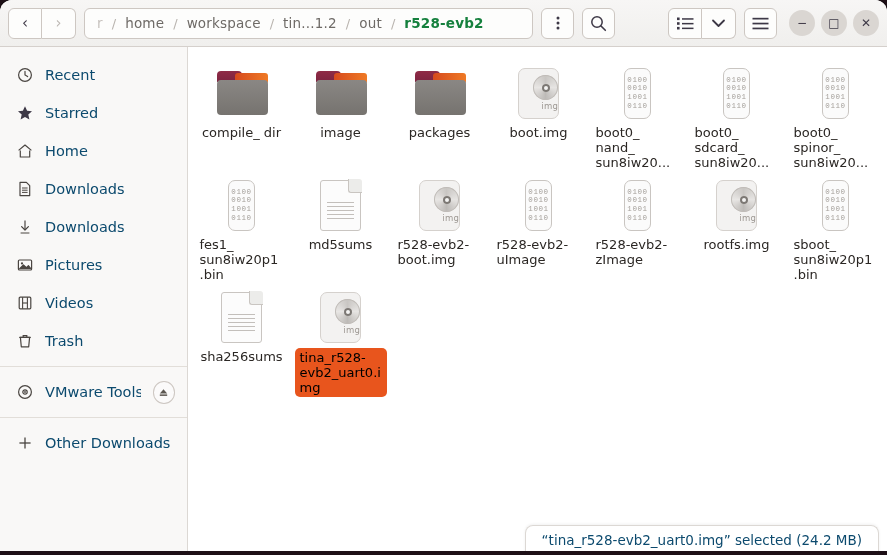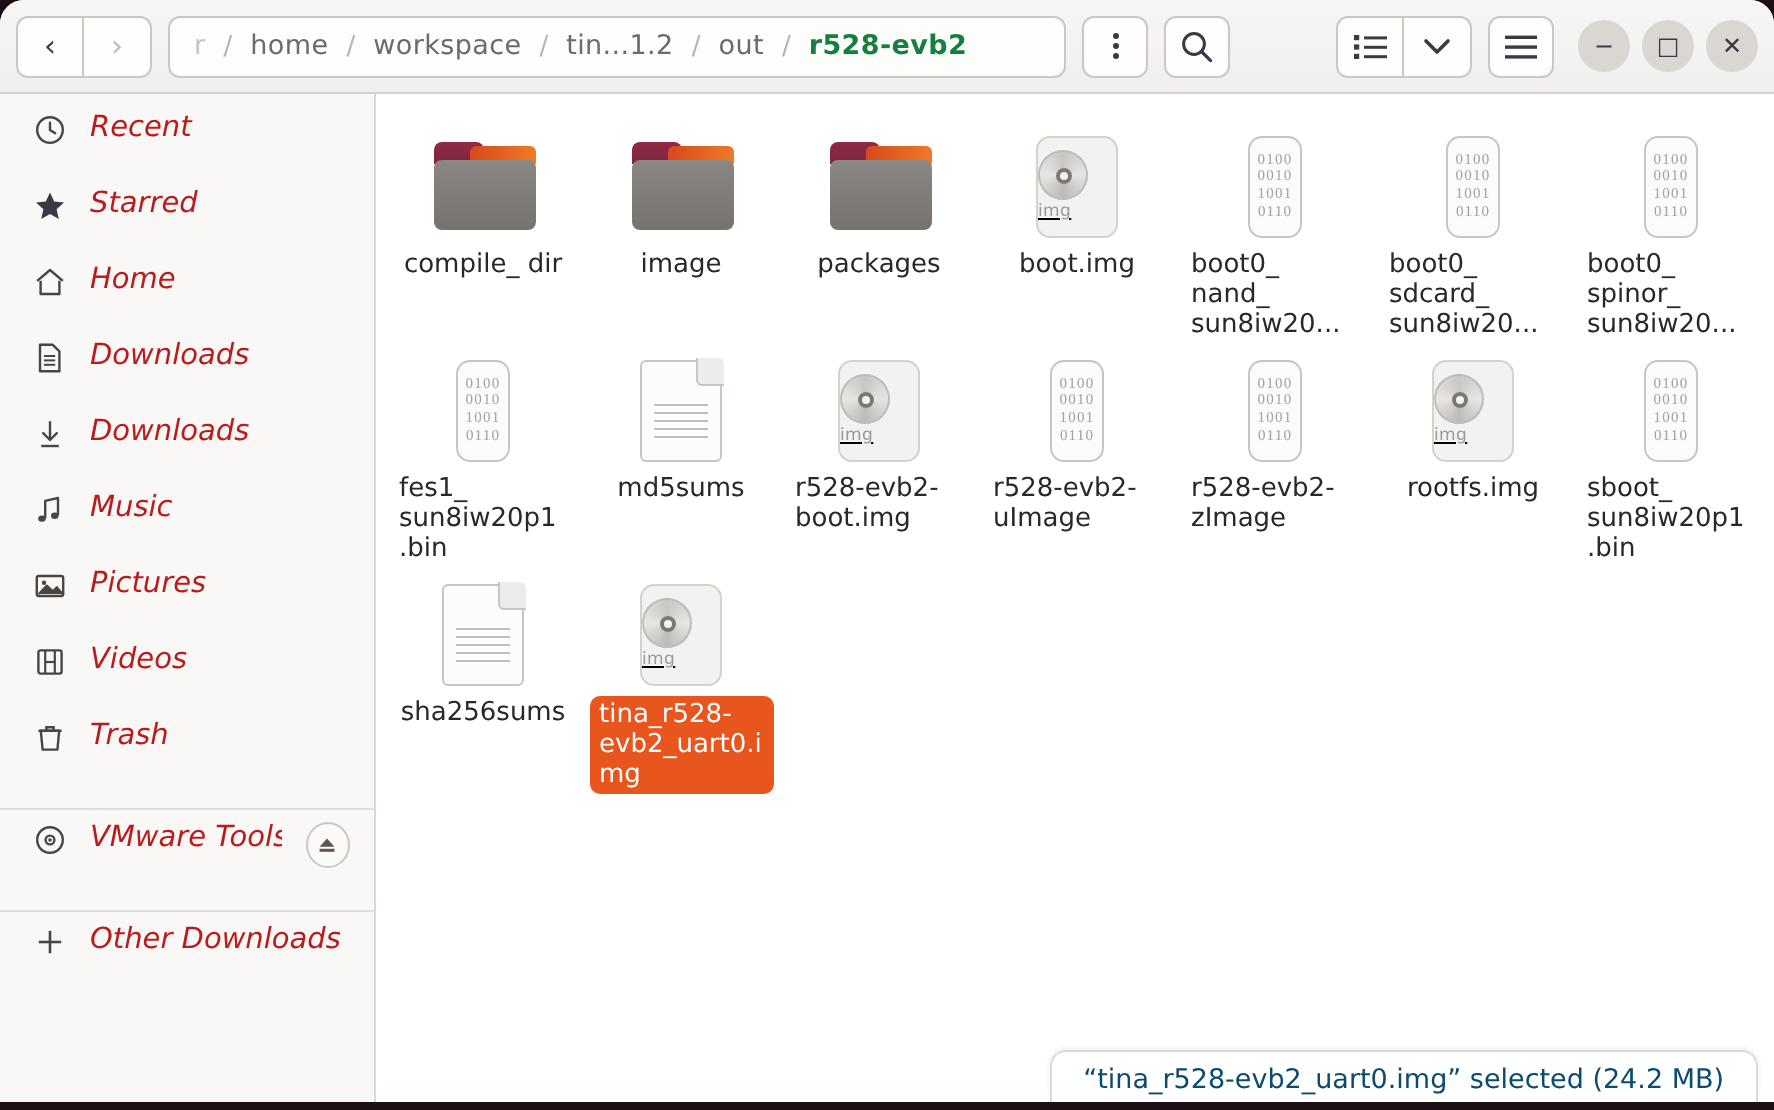--- a/index.html
+++ b/index.html
@@ -84,28 +84,27 @@
   .sidebar {
     width: 188px;
     flex: 0 0 188px;
     background: #f9f8f7;
     border-right: 1px solid #dcd8d4;
     padding-top: 9px;
     overflow: hidden;
   }
   .sb-item {
     display: flex;
-    align-items: flex-start;
+    align-items: center;
     height: 38px;
     padding: 0 12px 0 16px;
     gap: 12px;
-    color: #b91c1c;
+    color: #0c4a6e;
     font-size: 14.5px;
     cursor: default;
-    font-style: italic;
   }
   .sb-icon {
     width: 17px; height: 17px;
     flex: 0 0 17px;
     display: flex; align-items: center; justify-content: center;
     color: #4a4541;
   }
   .sb-label { flex: 1 1 auto; white-space: nowrap; overflow: hidden; }
   .sb-divider { height: 1px; background: #e2ded9; margin: 6px 0; }
   .eject {
@@ -145,21 +144,21 @@
     line-height: 15px;
     text-align: left;
     color: #2b2724;
     max-width: 92px;
     word-break: break-word;
     padding: 1px 4px;
     border-radius: 5px;
   }
   .cell.selected .caption {
     background: #e8551d;
-    color: #ffffff;
+    color: #000000;
     padding: 2px 5px;
   }
 
   
   .folder { width: 54px; height: 44px; position: relative; }
   .folder .tab {
     position: absolute; left: 2px; top: 0; width: 25px; height: 11px;
     background: linear-gradient(to bottom,#8f2b46,#7d2440);
     border-radius: 4px 4px 0 0;
   }
@@ -194,37 +193,36 @@
   .sheet .lines i { display: block; height: 1px; background: #c3bfbb; margin-bottom: 3px; }
 
   
   .binicon {
     width: 27px; height: 51px;
     background: #fbfbfb;
     border: 1px solid #c9c5c1;
     border-radius: 7px;
     display: flex; flex-direction: column;
     align-items: center; justify-content: center;
-    font-family: Liberation Serif, serif;
+    font-family: Liberation Mono, monospace;
     font-size: 7.5px;
     line-height: 8.6px;
     color: #a5a09b;
     letter-spacing: .6px;
   }
 
   
   .imgicon {
     width: 41px; height: 51px;
     background: #f3f2f1;
     border: 1px solid #d5d1cd;
     border-radius: 7px;
     display: flex; flex-direction: column;
-    align-items: flex-start; justify-content: center;
+    align-items: flex-end; justify-content: center;
     gap: 1px;
-    text-decoration: underline;
   }
   .disc {
     width: 25px; height: 25px; border-radius: 50%;
     background: conic-gradient(#c9c6c3,#e6e4e2,#bdbab7,#e8e6e4,#c9c6c3);
     display: flex; align-items: center; justify-content: center;
     box-shadow: inset 0 0 0 1px #c0bcb8;
   }
   .disc b {
     width: 8px; height: 8px; border-radius: 50%;
     background: #f4f3f2; box-shadow: inset 0 0 0 2px #7c7874;
@@ -388,30 +386,20 @@
         <span class="sb-icon">
           <svg width="16" height="16" viewBox="0 0 16 16">
               <line x1="8" y1="1.6" x2="8" y2="10.6" stroke="#4a4541" stroke-width="1.2"></line>
               <polyline points="4.6,7.6 8,11 11.4,7.6" fill="none" stroke="#4a4541" stroke-width="1.2" stroke-linecap="round" stroke-linejoin="round"></polyline>
               <line x1="3.6" y1="14" x2="12.4" y2="14" stroke="#4a4541" stroke-width="1.2"></line>
             </svg>
         </span>
         <span class="sb-label">Downloads</span>
       </div>
 
-      <div class="sb-item">
-        <span class="sb-icon">
-          <svg width="16" height="16" viewBox="0 0 16 16">
-              <path d="M5.6 12 V3.4 L12 2 V10.6" fill="none" stroke="#4a4541" stroke-width="1.2" stroke-linejoin="round"></path>
-              <ellipse cx="4" cy="12.3" rx="1.9" ry="1.6" fill="#4a4541"></ellipse>
-              <ellipse cx="10.4" cy="10.9" rx="1.9" ry="1.6" fill="#4a4541"></ellipse>
-            </svg>
-        </span>
-        <span class="sb-label">Music</span>
-      </div>
 
       <div class="sb-item">
         <span class="sb-icon">
           <svg width="16" height="16" viewBox="0 0 16 16">
               <rect x="1.4" y="3" width="13.2" height="10" rx="1" fill="none" stroke="#4a4541" stroke-width="1.2"></rect>
               <circle cx="5" cy="6.4" r="1.1" fill="#4a4541"></circle>
               <polyline points="2.4,12 6.4,7.8 9.4,10.6 11.4,8.6 14.2,12" fill="#4a4541" stroke="#4a4541" stroke-width="1.1" stroke-linejoin="round"></polyline>
             </svg>
         </span>
         <span class="sb-label">Pictures</span>

